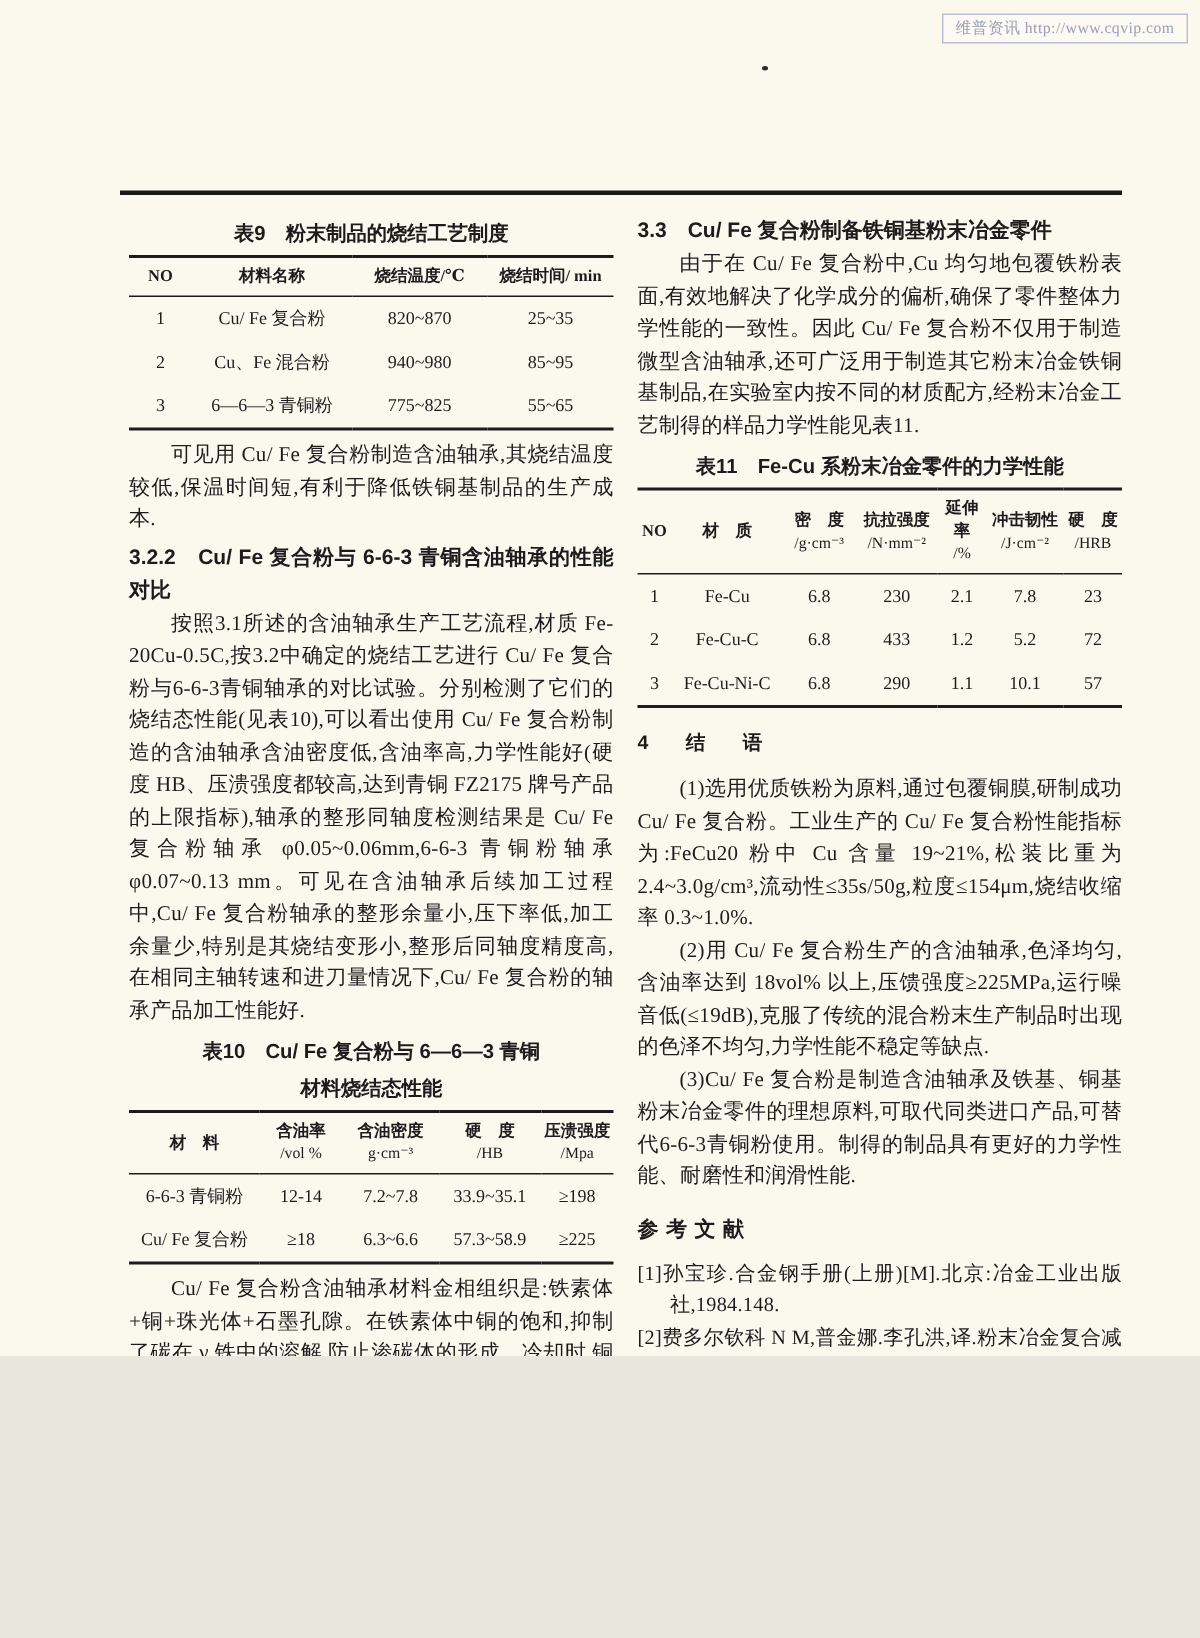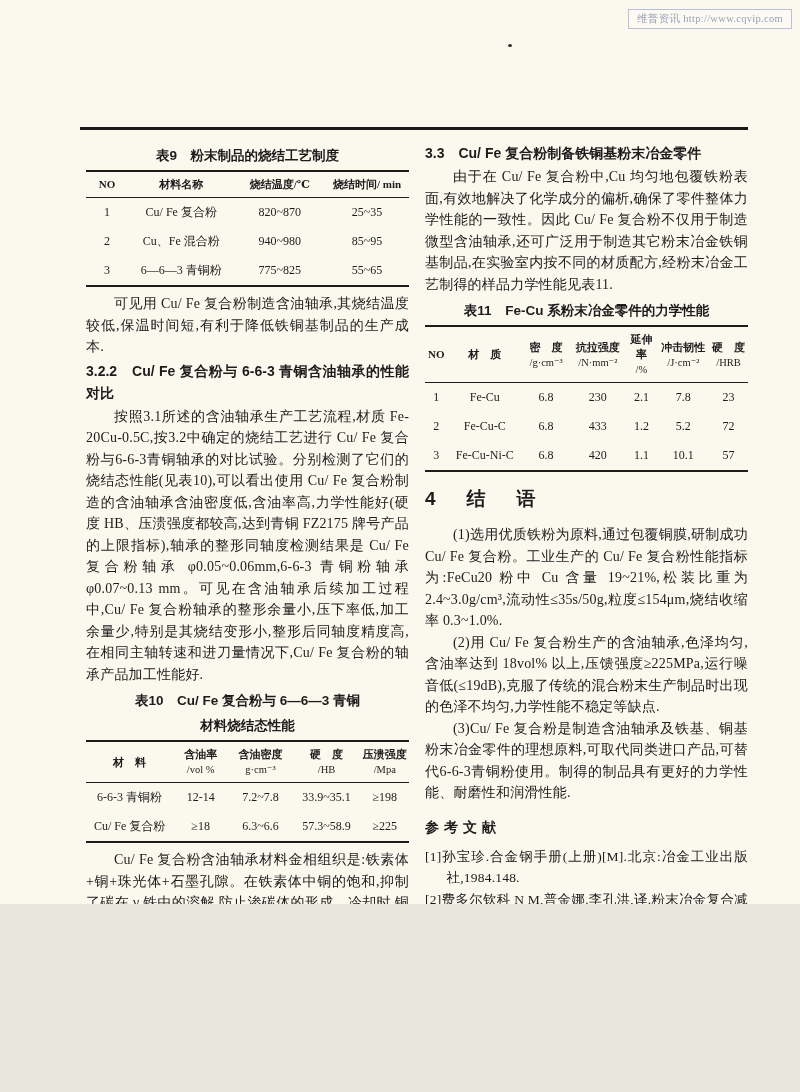--- a/index.html
+++ b/index.html
@@ -46,21 +46,21 @@
     text-align:justify; letter-spacing:0.2px;
     text-indent:2em;
   }
   p.noindent { text-indent:0; }
   h3 {
     font-size:14px; line-height:22px; font-weight:bold;
     font-family:"Liberation Sans","DejaVu Sans",sans-serif;
     text-align:justify; margin:2px 0;
   }
   h2.conclusion {
-    font-size:19px; font-weight:bold; letter-spacing:6px;
+    font-size:13px; font-weight:bold; letter-spacing:6px;
     font-family:"Liberation Sans","DejaVu Sans",sans-serif;
     margin:14px 0 12px 0;
   }
   h3.refs-head { letter-spacing:5px; margin:12px 0 8px 0; }
   .tbl-title {
     font-size:13.5px; font-weight:bold; text-align:center;
     font-family:"Liberation Sans","DejaVu Sans",sans-serif;
     line-height:22px; margin:5px 0 3px 0;
   }
   .tbl-title.tight { margin:0 0 3px 0; }
@@ -266,21 +266,21 @@
             <td>6.8</td>
             <td>433</td>
             <td>1.2</td>
             <td>5.2</td>
             <td>72</td>
           </tr>
           <tr>
             <td>3</td>
             <td>Fe-Cu-Ni-C</td>
             <td>6.8</td>
-            <td>420</td>
+            <td>290</td>
             <td>1.1</td>
             <td>10.1</td>
             <td>57</td>
           </tr>
         </tbody>
       </table>
 
       <h2 class="conclusion">4　结　语</h2>
 
       <p>(1)选用优质铁粉为原料,通过包覆铜膜,研制成功 Cu/ Fe 复合粉。工业生产的 Cu/ Fe 复合粉性能指标为:FeCu20 粉中 Cu 含量 19~21%,松装比重为 2.4~3.0g/cm³,流动性≤35s/50g,粒度≤154μm,烧结收缩率 0.3~1.0%.</p>

